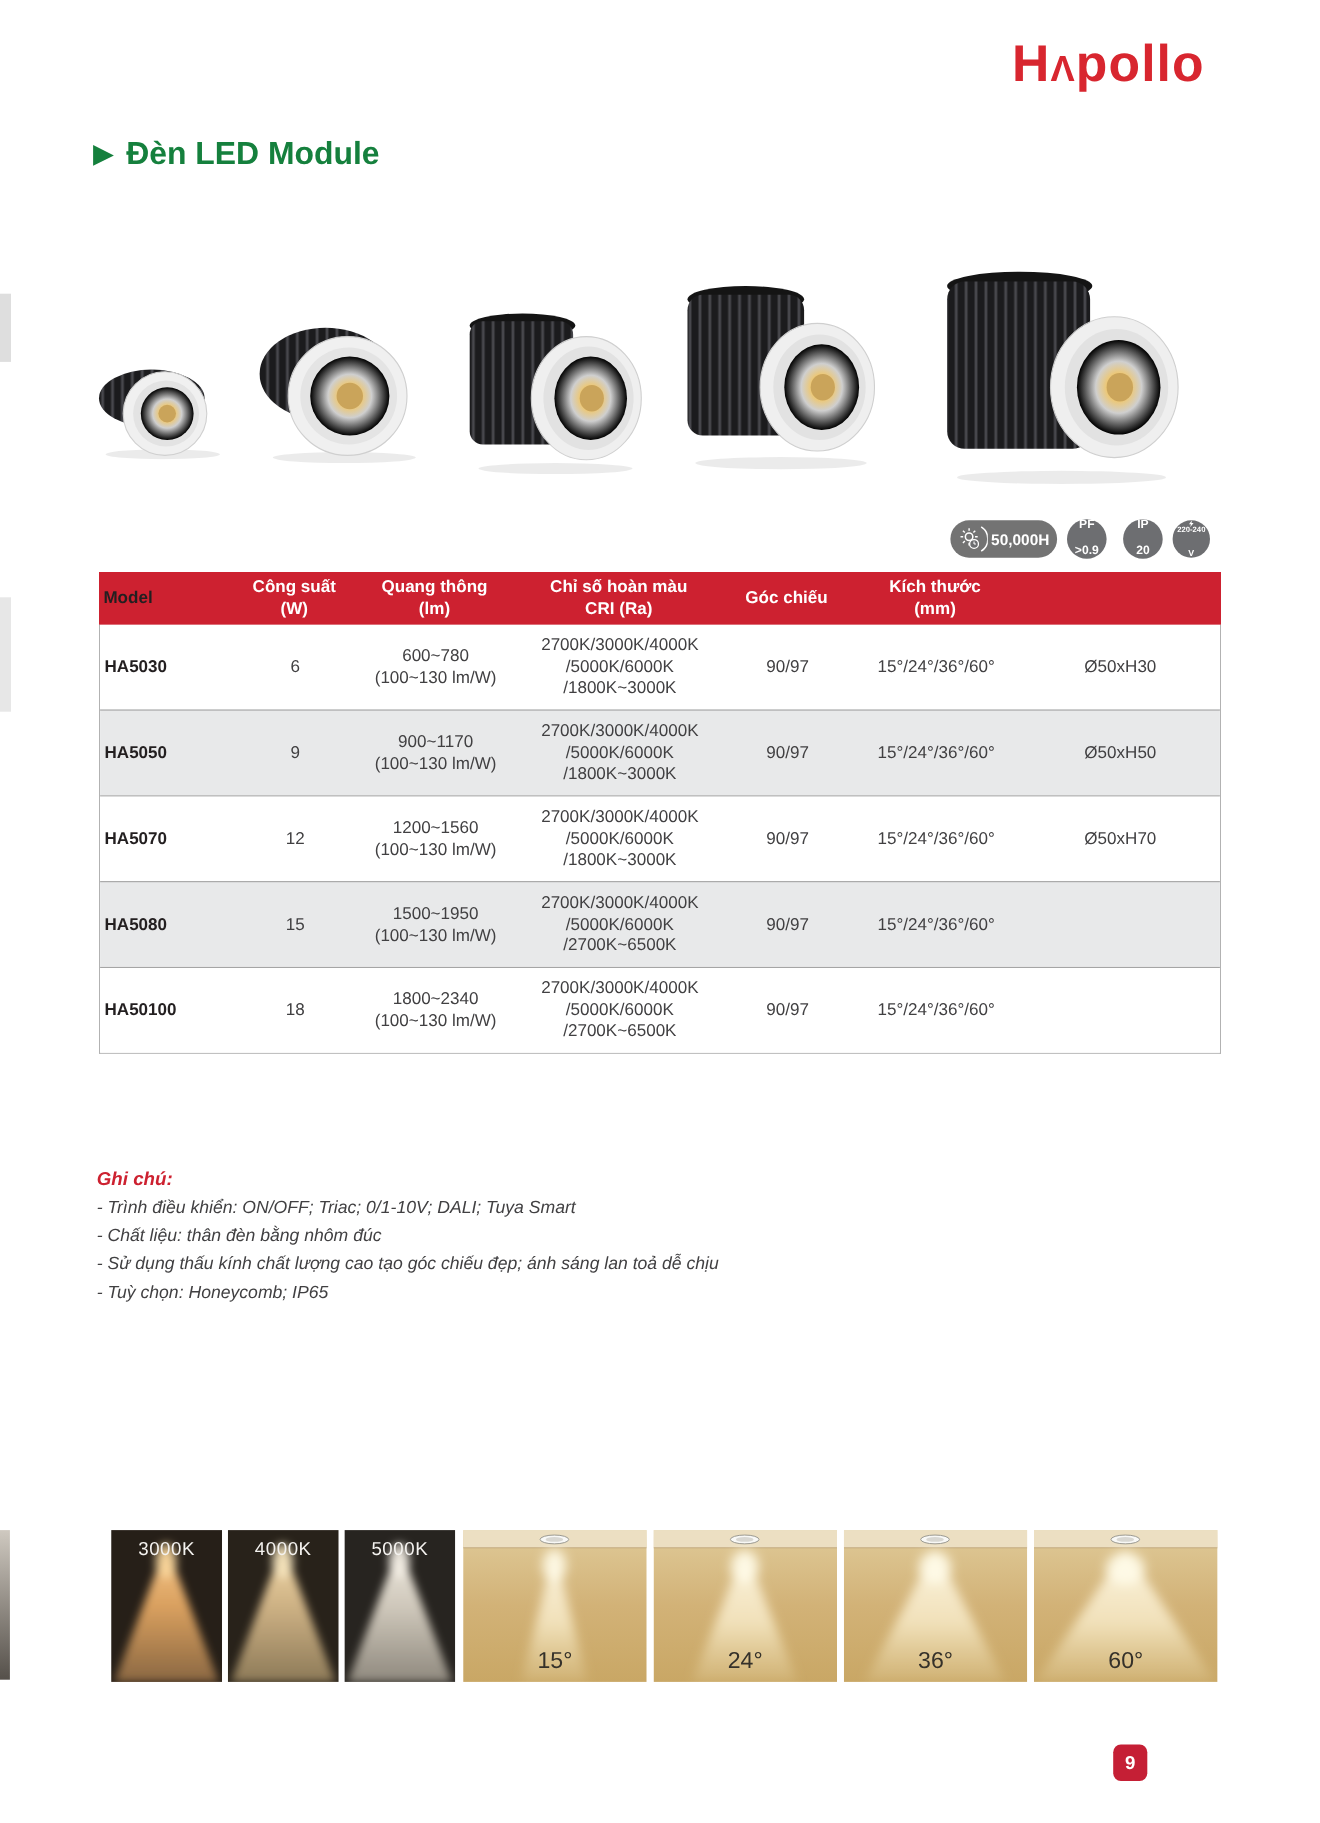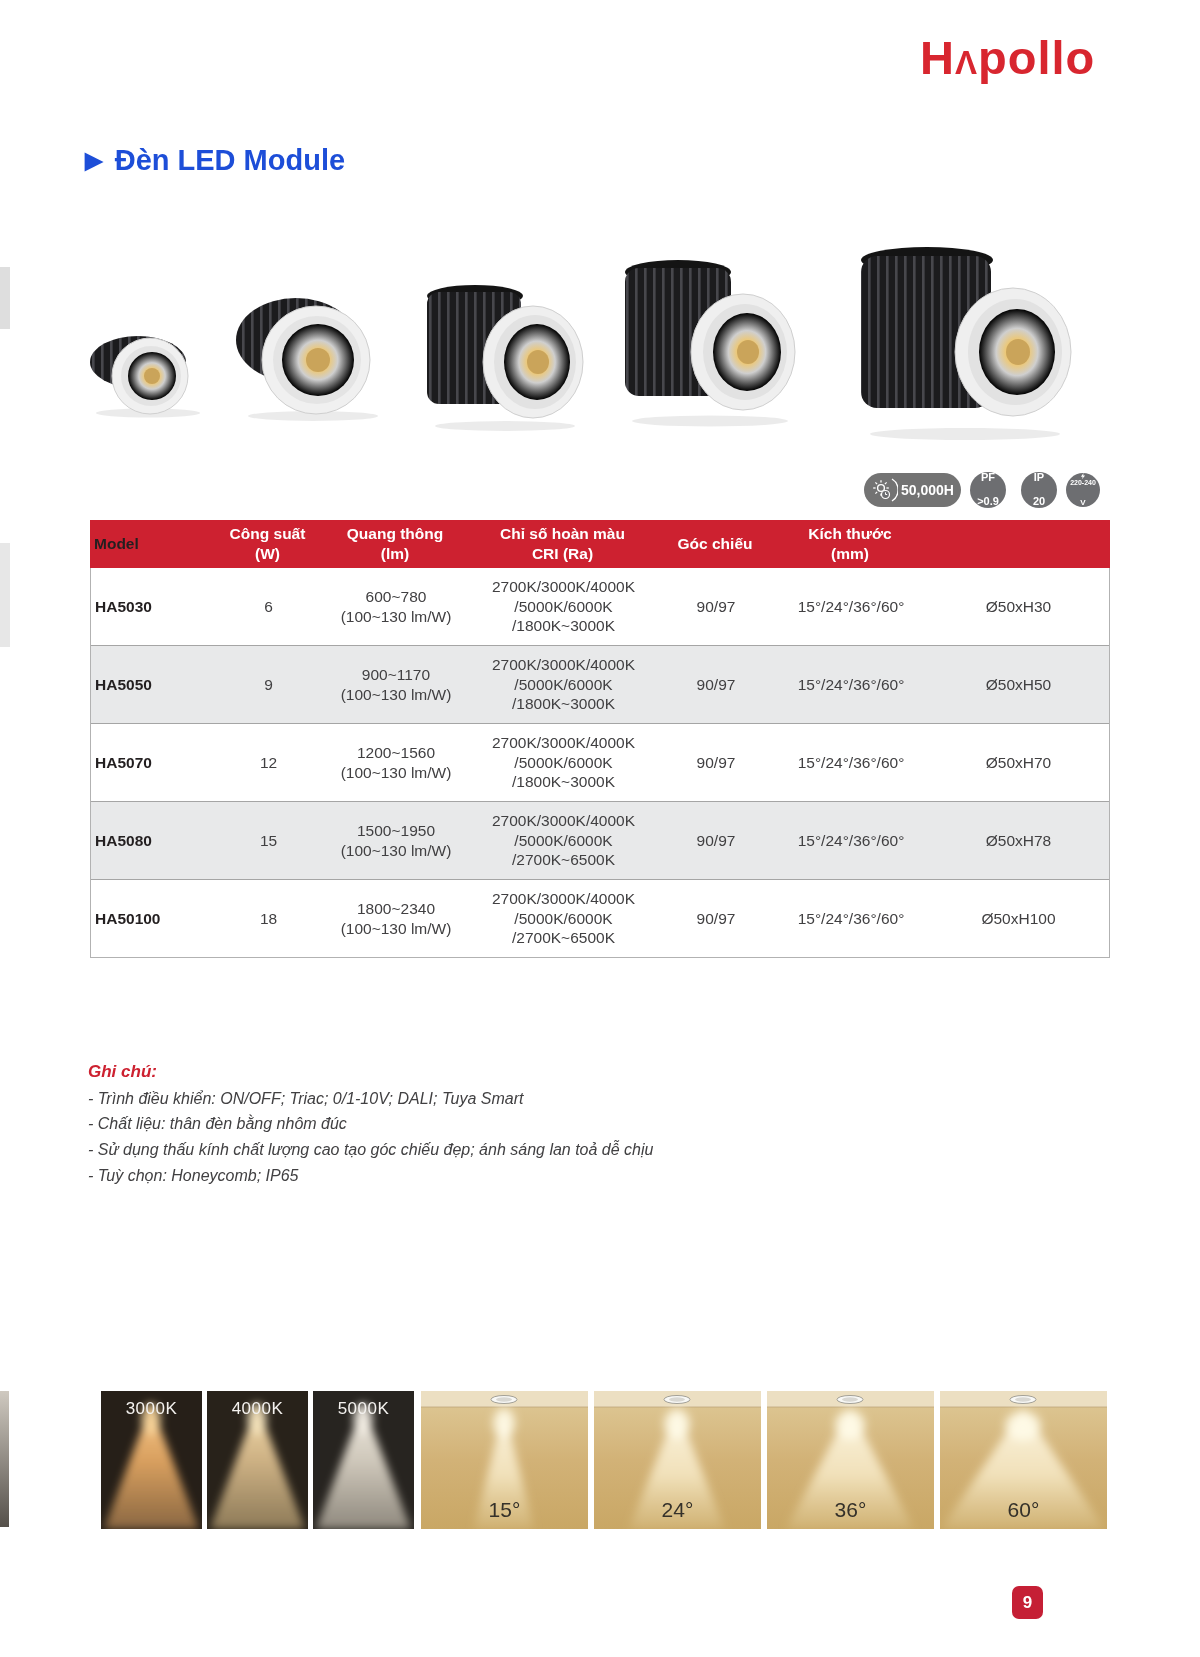--- a/index.html
+++ b/index.html
@@ -5,21 +5,21 @@
   html,body{margin:0;padding:0;background:#ffffff;}
   .page{position:relative;width:1200px;height:1657px;background:#ffffff;overflow:hidden;
         font-family:"Liberation Sans", sans-serif;color:#414042;}
 
   
   .logo{position:absolute;top:34px;left:920px;font-weight:bold;color:#d8262f;
         font-size:47px;letter-spacing:1px;line-height:1;}
   .logo .la{font-size:33px;font-weight:bold;}
 
   
-  .title{position:absolute;top:144px;left:85px;font-size:29px;font-weight:bold;color:#1d4ed8;}
+  .title{position:absolute;top:124px;left:85px;font-size:29px;font-weight:bold;color:#15803d;}
   .title .tri{font-size:23px;margin-right:12px;vertical-align:2px;}
 
   
   .sliver{position:absolute;left:0;}
 
   
   .module{position:absolute;}
 
   
   .badge-pill{position:absolute;left:864px;top:473px;width:97px;height:34px;border-radius:17px;
@@ -278,33 +278,31 @@
       <div class="t-row alt">
         <div class="cell model">HA5080</div>
         <div class="cell">15</div>
         <div class="cell">1500~1950
 (100~130 lm/W)</div>
         <div class="cell">2700K/3000K/4000K
 /5000K/6000K
 /2700K~6500K</div>
         <div class="cell">90/97</div>
         <div class="cell">15°/24°/36°/60°</div>
-        <div class="cell">Ø50xH78</div>
       </div>
       <div class="t-row">
         <div class="cell model">HA50100</div>
         <div class="cell">18</div>
         <div class="cell">1800~2340
 (100~130 lm/W)</div>
         <div class="cell">2700K/3000K/4000K
 /5000K/6000K
 /2700K~6500K</div>
         <div class="cell">90/97</div>
         <div class="cell">15°/24°/36°/60°</div>
-        <div class="cell">Ø50xH100</div>
       </div>
     </div>
   </div>
 
   <div class="notes">
     <div class="nh">Ghi chú:</div>
     <div>- Trình điều khiển: ON/OFF; Triac; 0/1-10V; DALI; Tuya Smart</div>
     <div>- Chất liệu: thân đèn bằng nhôm đúc</div>
     <div>- Sử dụng thấu kính chất lượng cao tạo góc chiếu đẹp; ánh sáng lan toả dễ chịu</div>
     <div>- Tuỳ chọn: Honeycomb; IP65</div>

